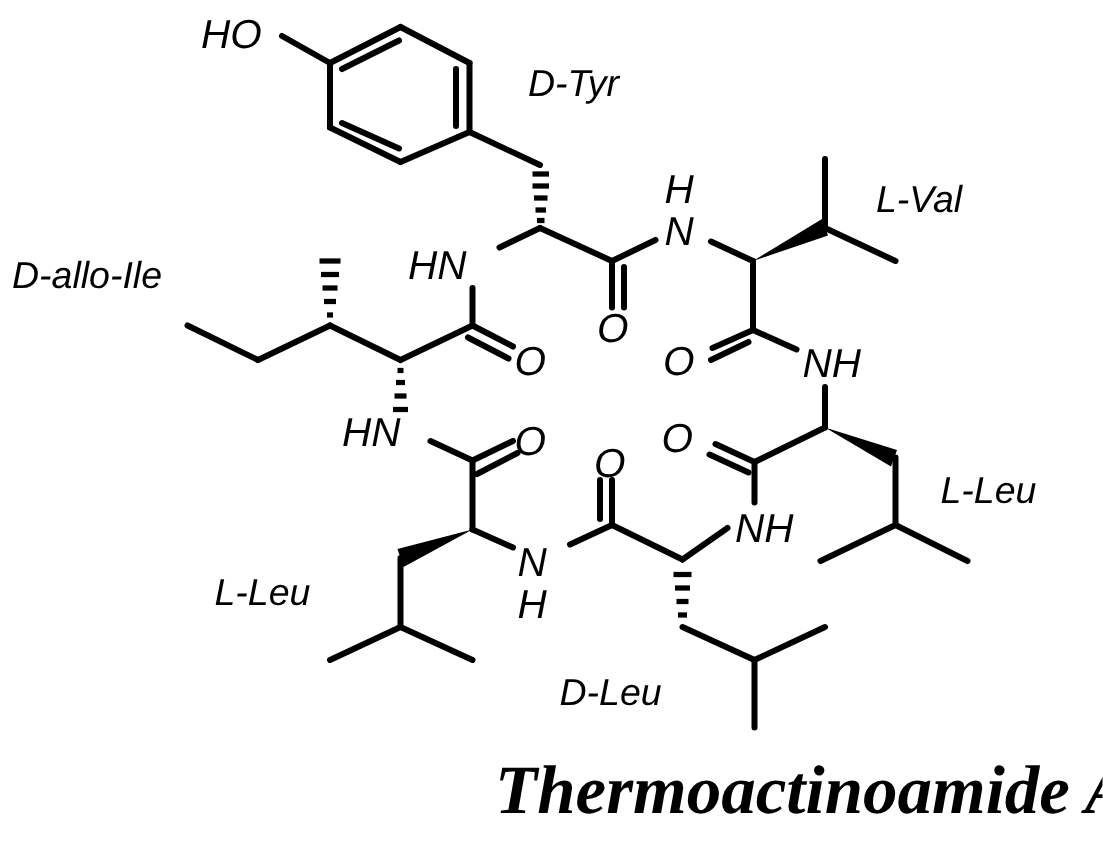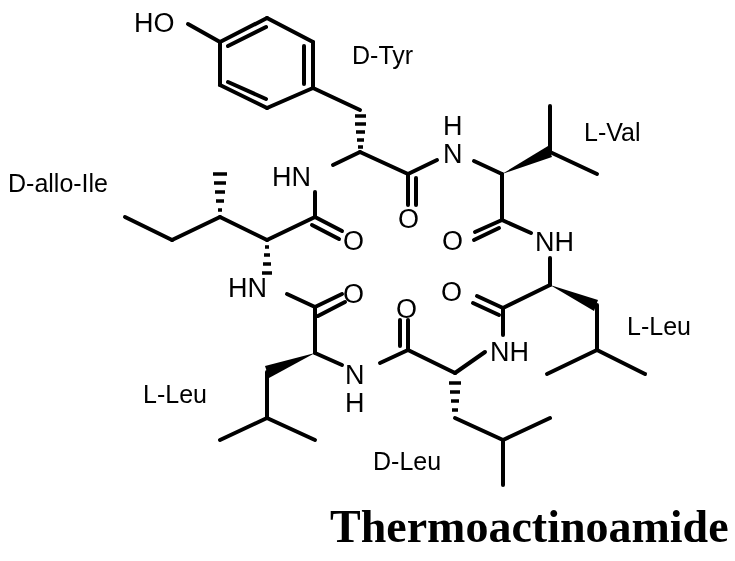--- a/index.html
+++ b/index.html
@@ -1,17 +1,17 @@
 <!DOCTYPE html>
 <html><head>
 <meta charset="utf-8">
 <style>
   html, body { margin: 0; padding: 0; background: #ffffff; }
   body { width: 735px; height: 561px; position: relative; overflow: hidden; }
-  #figure { position: absolute; left: 0; top: 0; width: 735px; height: 561px; }
+  #figure { position: absolute; left: 0; top: 0; width: 735px; height: 561px; font-style: italic; }
   svg text { font-family: "Liberation Sans", "DejaVu Sans", sans-serif; fill: #000; }
   .atom { font-size: 27px; }
   .res { font-size: 25px; }
   .bond { stroke: #000; stroke-width: 4; stroke-linecap: round; fill: none; }
   .hash { stroke: #000; stroke-width: 3.5; }
   .wedge { fill: #000; }
   #compound-title {
     position: absolute; left: 330px; top: 500px;
     font-family: "Liberation Serif", "DejaVu Serif", serif;
     font-weight: bold; font-size: 46px; color: #000; white-space: nowrap;

